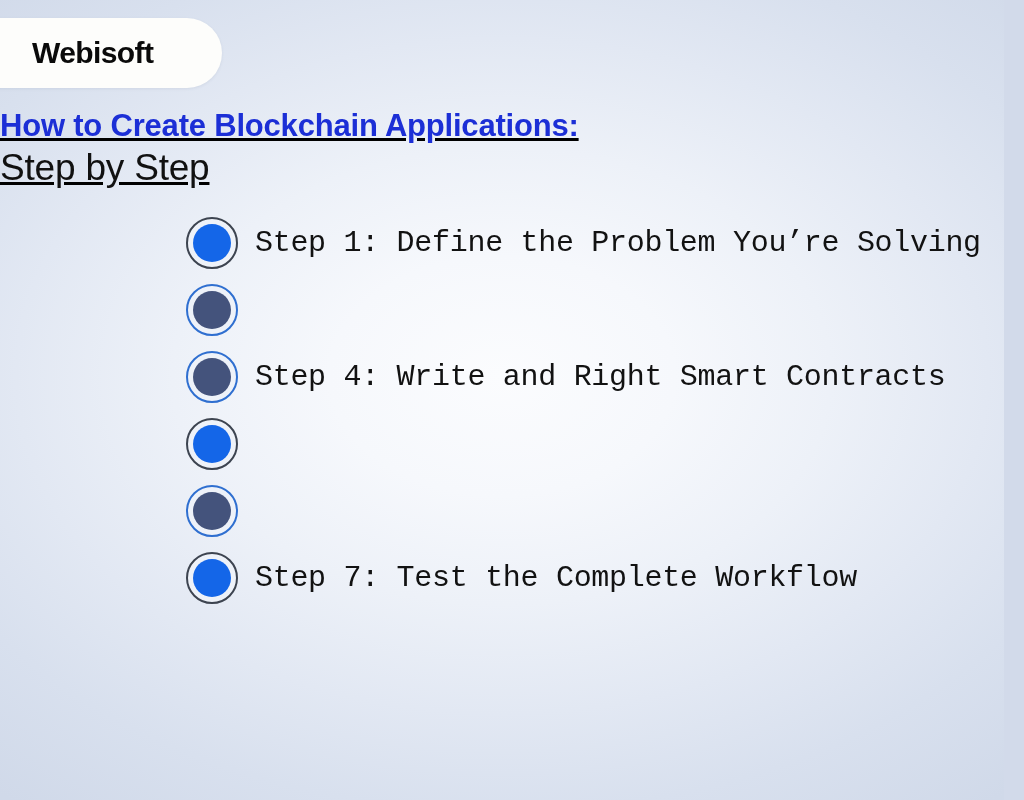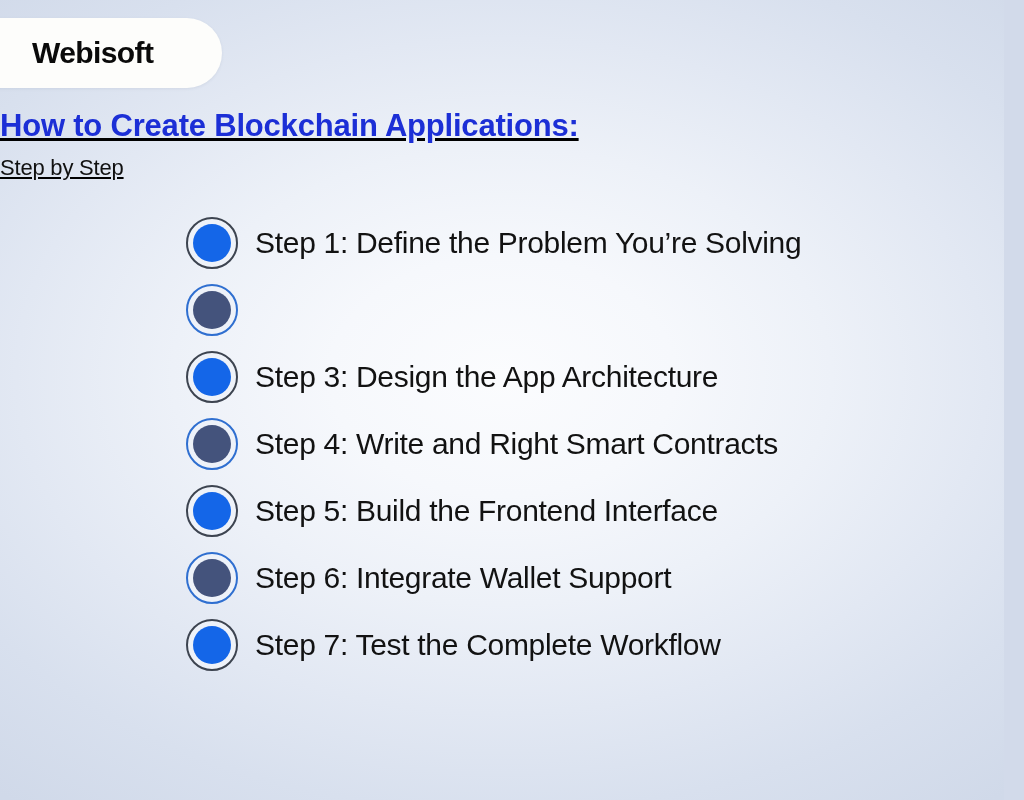--- a/index.html
+++ b/index.html
@@ -67,21 +67,21 @@
     display: block;
     font-size: 31px;
     font-weight: 700;
     color: #1c2fd6;
     line-height: 40px;
     letter-spacing: -0.2px;
     white-space: nowrap;
   }
   .heading-line2 {
     display: block;
-    font-size: 22px;
+    font-size: 37px;
     font-weight: 400;
     color: #111111;
     line-height: 44px;
     letter-spacing: -0.2px;
     white-space: nowrap;
   }
 
   
   .steps {
     position: absolute;
@@ -134,20 +134,21 @@
   .bullet.muted::after   { background: #44537c; }
 
   .step-label {
     margin-left: 17px;
     font-size: 30px;
     font-weight: 400;
     color: #121212;
     line-height: 36px;
     letter-spacing: -0.3px;
     white-space: nowrap;
+    font-family: Liberation Mono, monospace;
   }
 </style>
 </head>
 <body>
 
 <div class="slide">
 
   <div class="logo-pill">
     <span class="logo-text">Webisoft</span>
   </div>
@@ -159,34 +160,28 @@
 
   <div class="steps" id="steps-list">
       <div class="step-row">
         <span class="bullet accent"></span>
         <span class="step-label">Step 1: Define the Problem You’re Solving</span>
       </div>
       <div class="step-row">
         <span class="bullet muted"></span>
       </div>
       <div class="step-row">
-        <span class="bullet accent"></span>
-        <span class="step-label">Step 3: Design the App Architecture</span>
-      </div>
-      <div class="step-row">
         <span class="bullet muted"></span>
         <span class="step-label">Step 4: Write and Right Smart Contracts</span>
       </div>
       <div class="step-row">
         <span class="bullet accent"></span>
-        <span class="step-label">Step 5: Build the Frontend Interface</span>
       </div>
       <div class="step-row">
         <span class="bullet muted"></span>
-        <span class="step-label">Step 6: Integrate Wallet Support</span>
       </div>
       <div class="step-row">
         <span class="bullet accent"></span>
         <span class="step-label">Step 7: Test the Complete Workflow</span>
       </div>
     </div>
 
 </div>
 
 </body></html>

